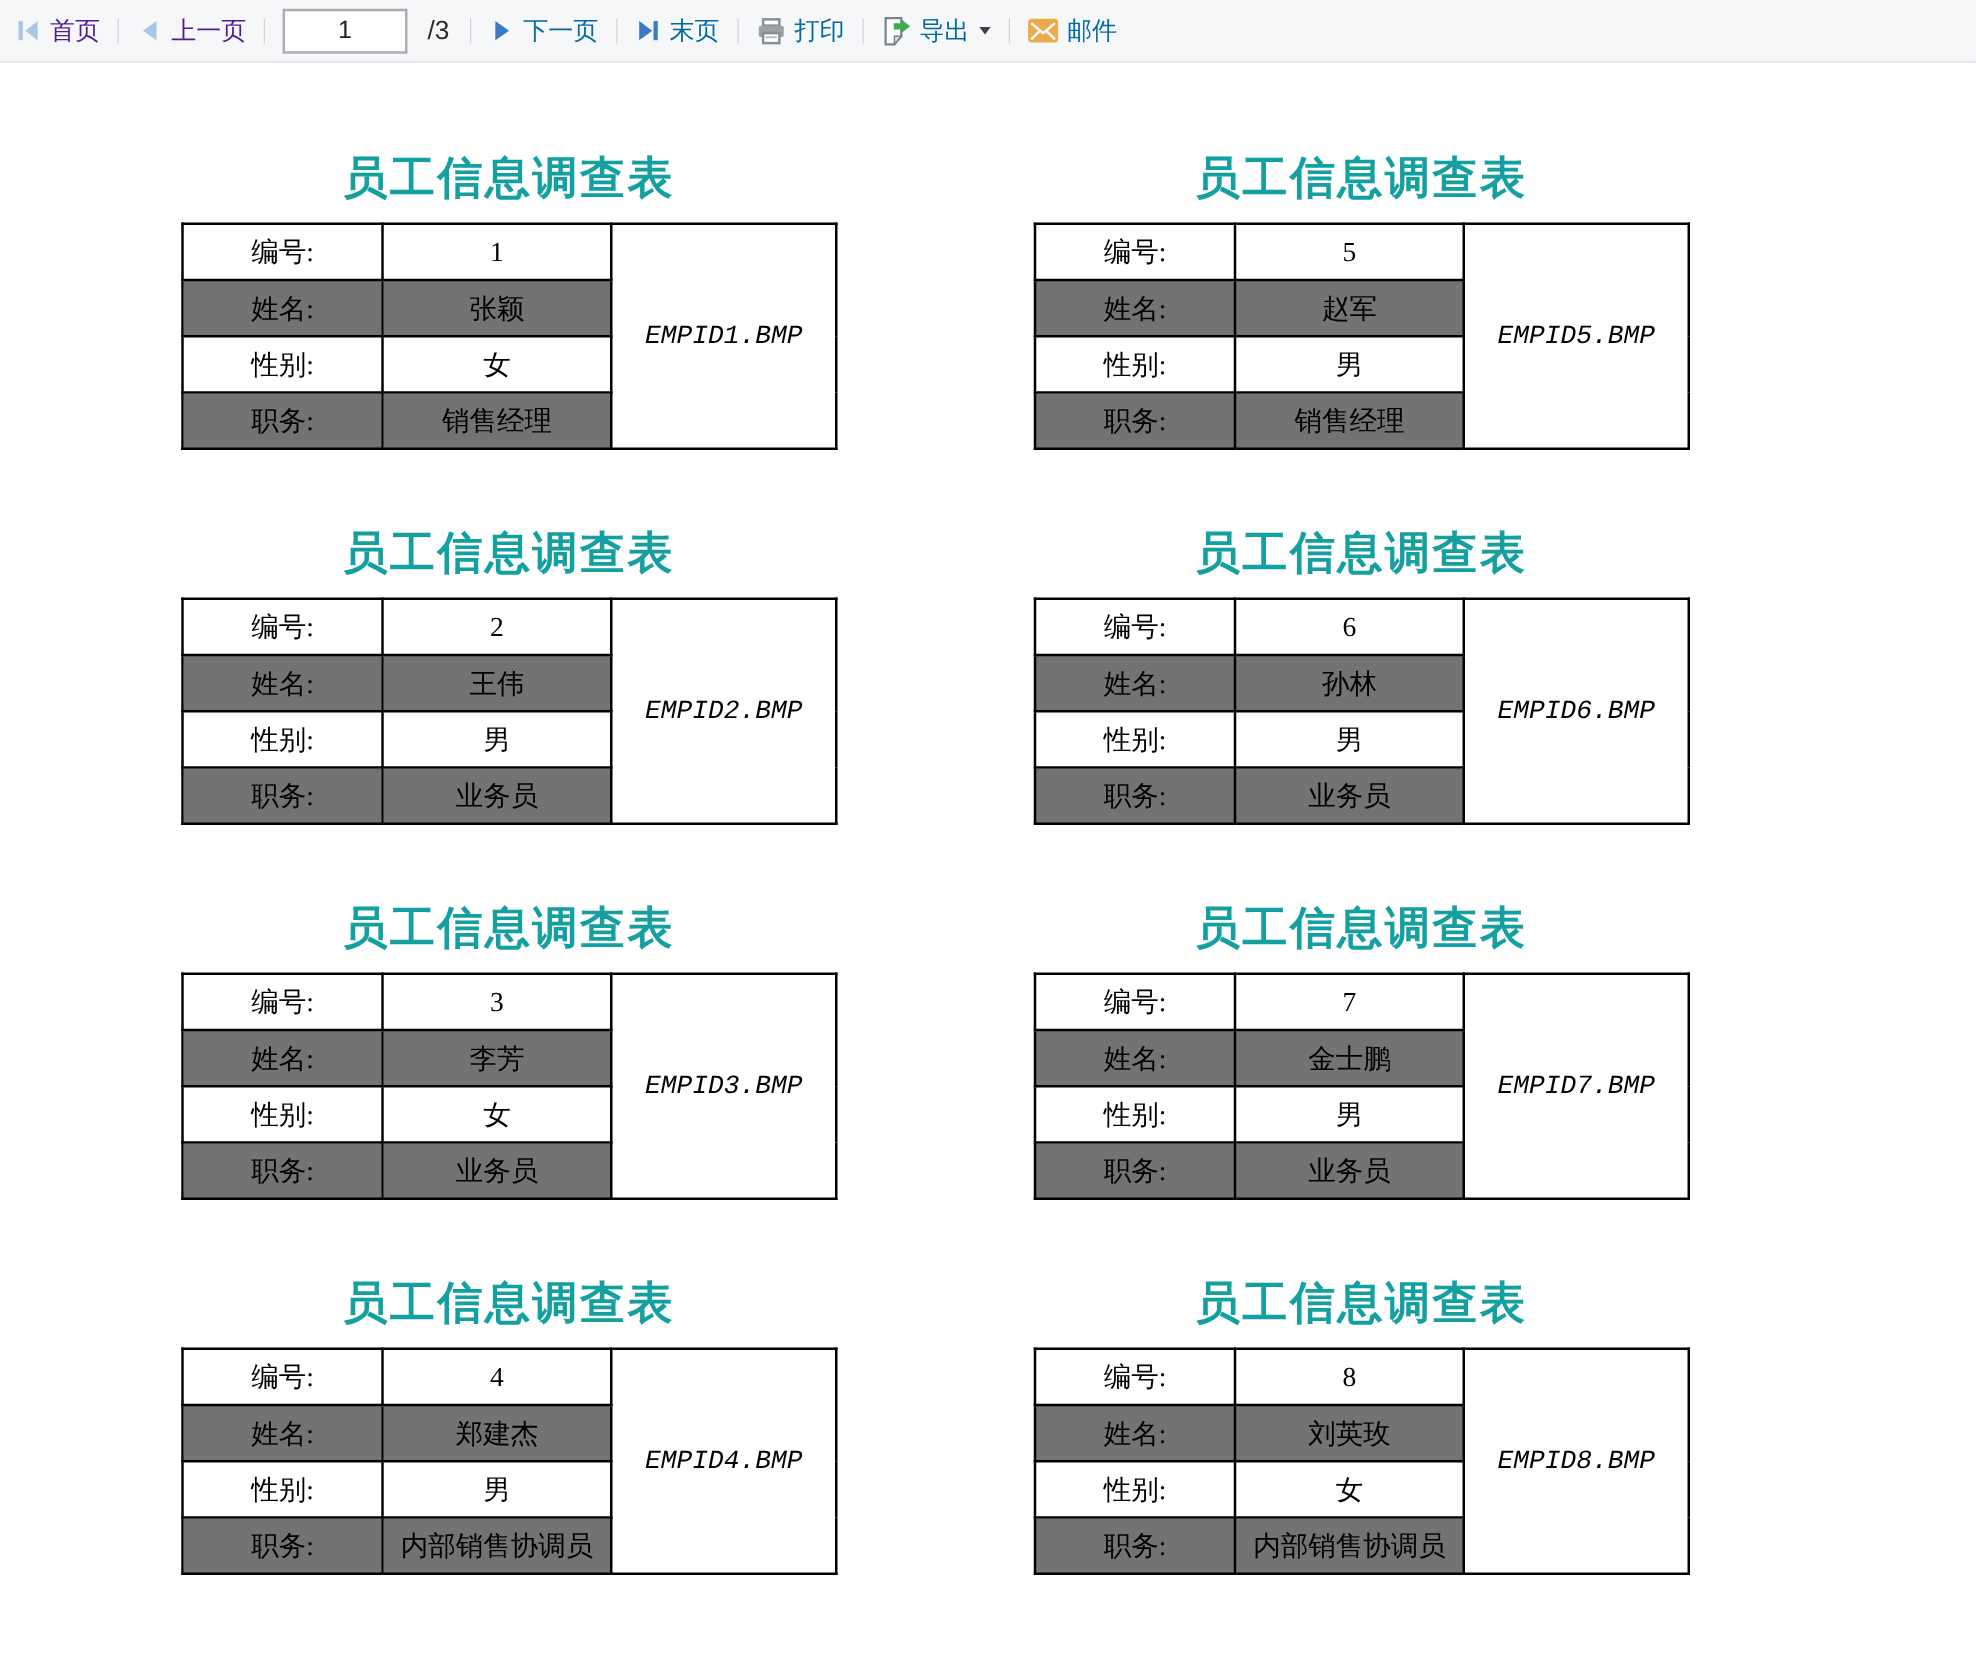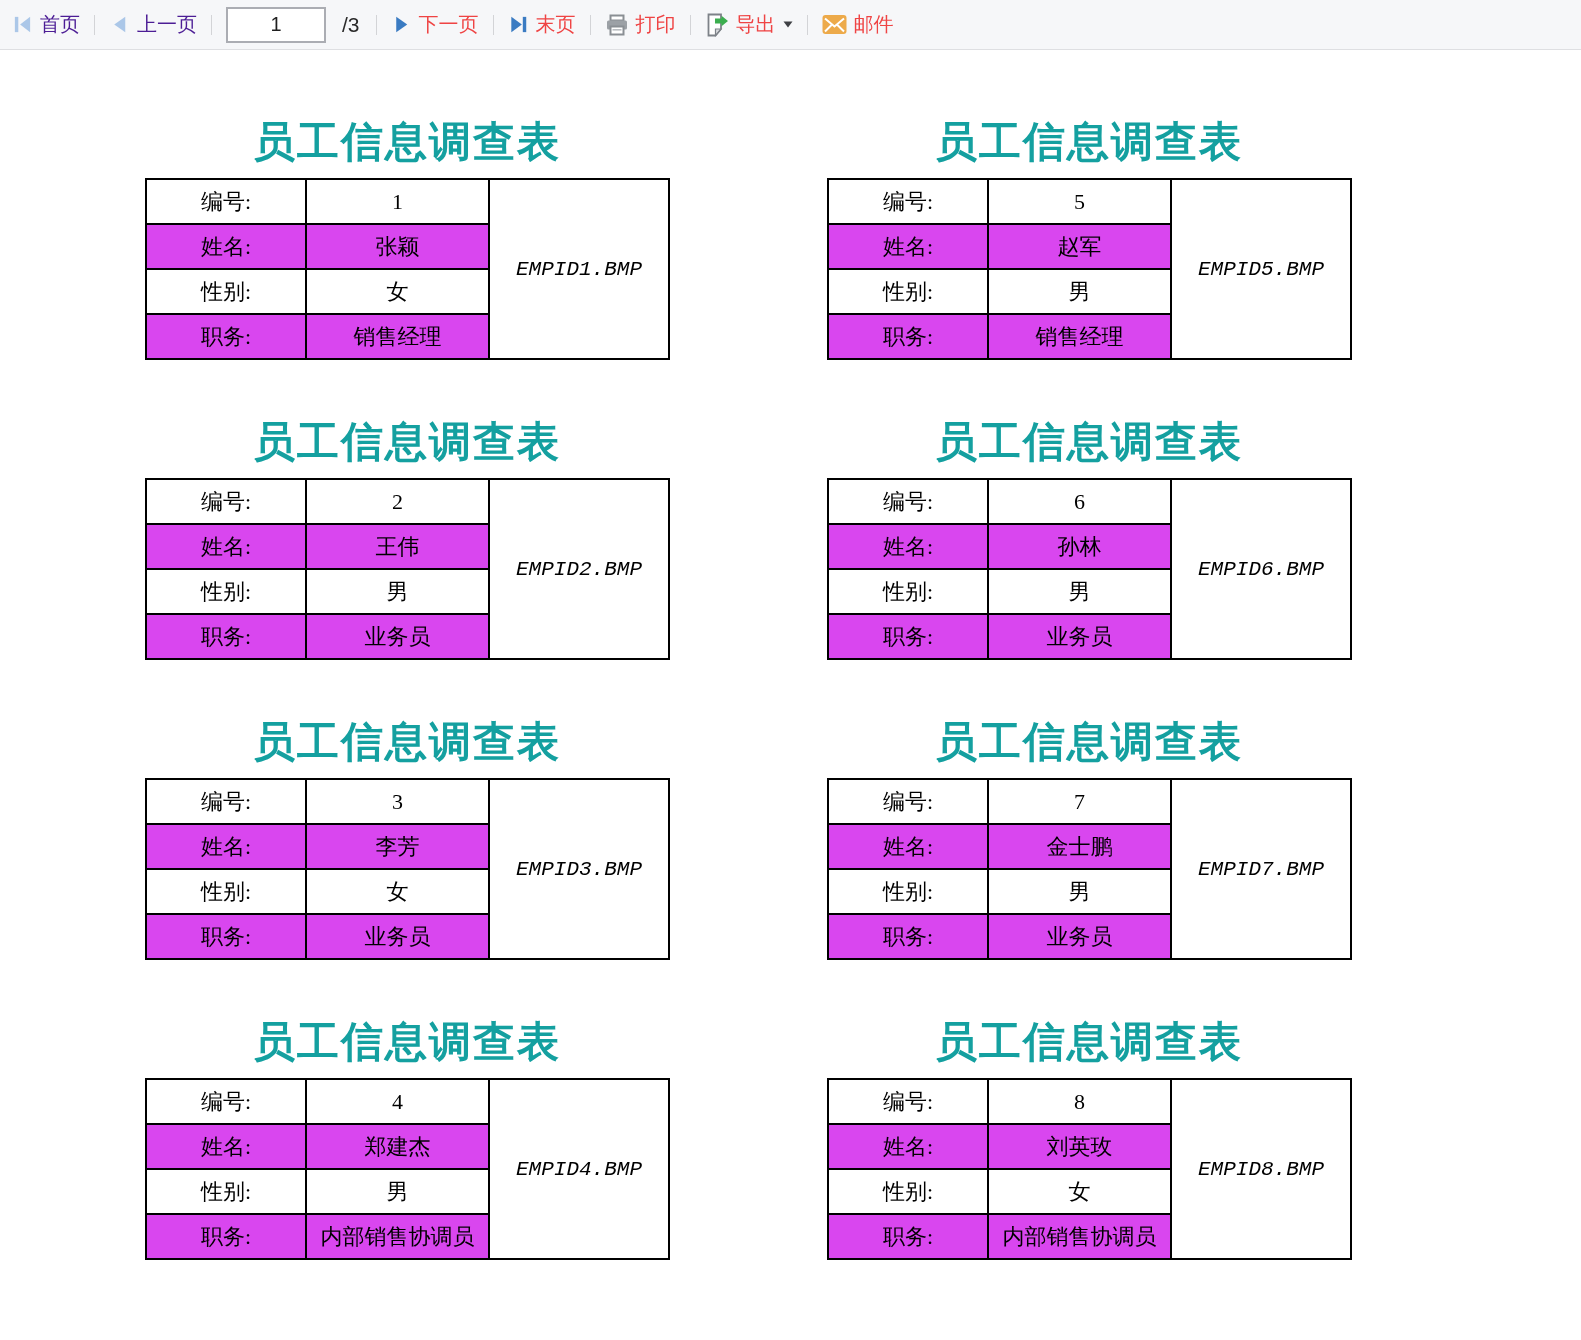--- a/index.html
+++ b/index.html
@@ -9,21 +9,21 @@
   }
   
   .toolbar {
     height:50px; background:#F6F7F9; border-bottom:1px solid #DEDFE2;
     display:flex; align-items:center; padding:0 10px 0 2px;
     font-size:20px; box-sizing:border-box;
   }
   .tb-btn {
     display:flex; align-items:center; gap:7px;
     background:none; border:none; padding:0 10px; margin:0;
-    font-family:inherit; font-size:20px; color:#ef4444; cursor:pointer;
+    font-family:inherit; font-size:20px; color:#0369a1; cursor:pointer;
     white-space:nowrap;
   }
   .tb-btn.disabled { color:#4c1d95; cursor:default; }
   .tb-sep { width:1px; height:20px; background:#D3D4D7; margin:0 4px; flex:0 0 auto; }
   .page-input {
     width:92px; height:30px; border:2px solid #ABADB3; background:#fff;
     text-align:center; font-family:inherit; font-size:20px; color:#1F1F1F;
     margin:0 8px 0 10px; box-sizing:content-box;
   }
   .page-total { margin:0 12px 0 8px; font-size:21px; color:#2A2A2A; }
@@ -32,34 +32,34 @@
   .content { padding:75px 0 0 145px; }
   .cards-grid {
     display:grid;
     grid-template-columns:524px 524px;
     column-gap:158px;
     grid-auto-rows:300px;
   }
   .card { width:524px; }
   .card-title {
     font-family:"Liberation Serif", "DejaVu Serif", serif;
-    font-size:42px; line-height:34px; font-weight:bold;
+    font-size:36px; line-height:34px; font-weight:bold;
     color:#14A0A0; text-align:center; letter-spacing:2px;
     margin:0 0 19px 0;
   }
   table.emp-table {
     border-collapse:collapse; table-layout:fixed; width:523px;
     font-family:"Liberation Serif", "DejaVu Serif", serif;
     font-size:22px; color:#000;padding-left:40px;
   }
   table.emp-table td {
     border:2px solid #000; height:43px; padding:0;
     text-align:center; vertical-align:middle; overflow:hidden;
   }
-  tr.lav td { background:#d946ef; }
+  tr.lav td { background:#737373; }
   td.photo-cell {
     background:#ffffff !important;
     font-family:"Liberation Mono", "DejaVu Sans Mono", monospace;
     font-size:21px; letter-spacing:0;font-style:italic;
   }
 </style>
 </head>
 <body>
 
 <div class="toolbar">

